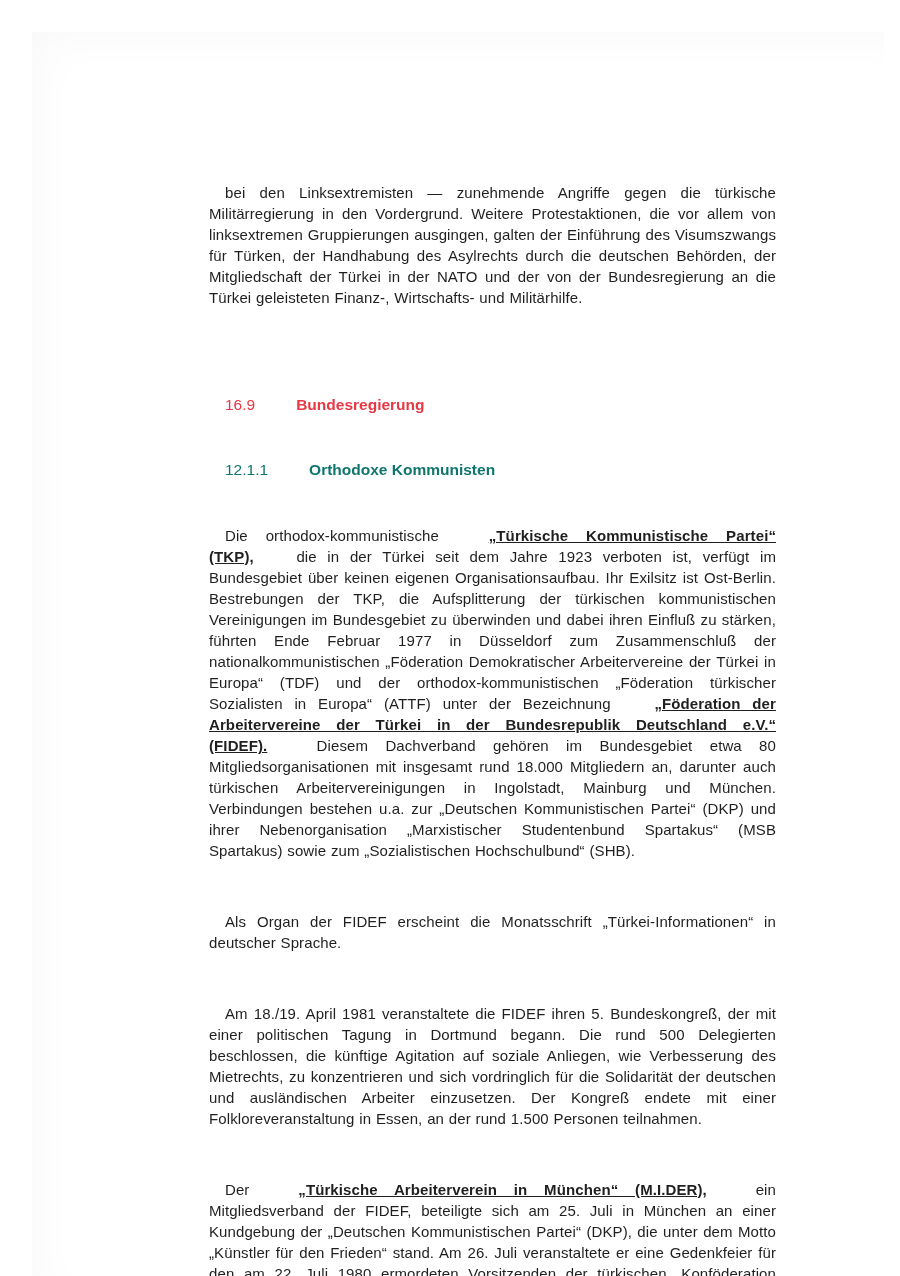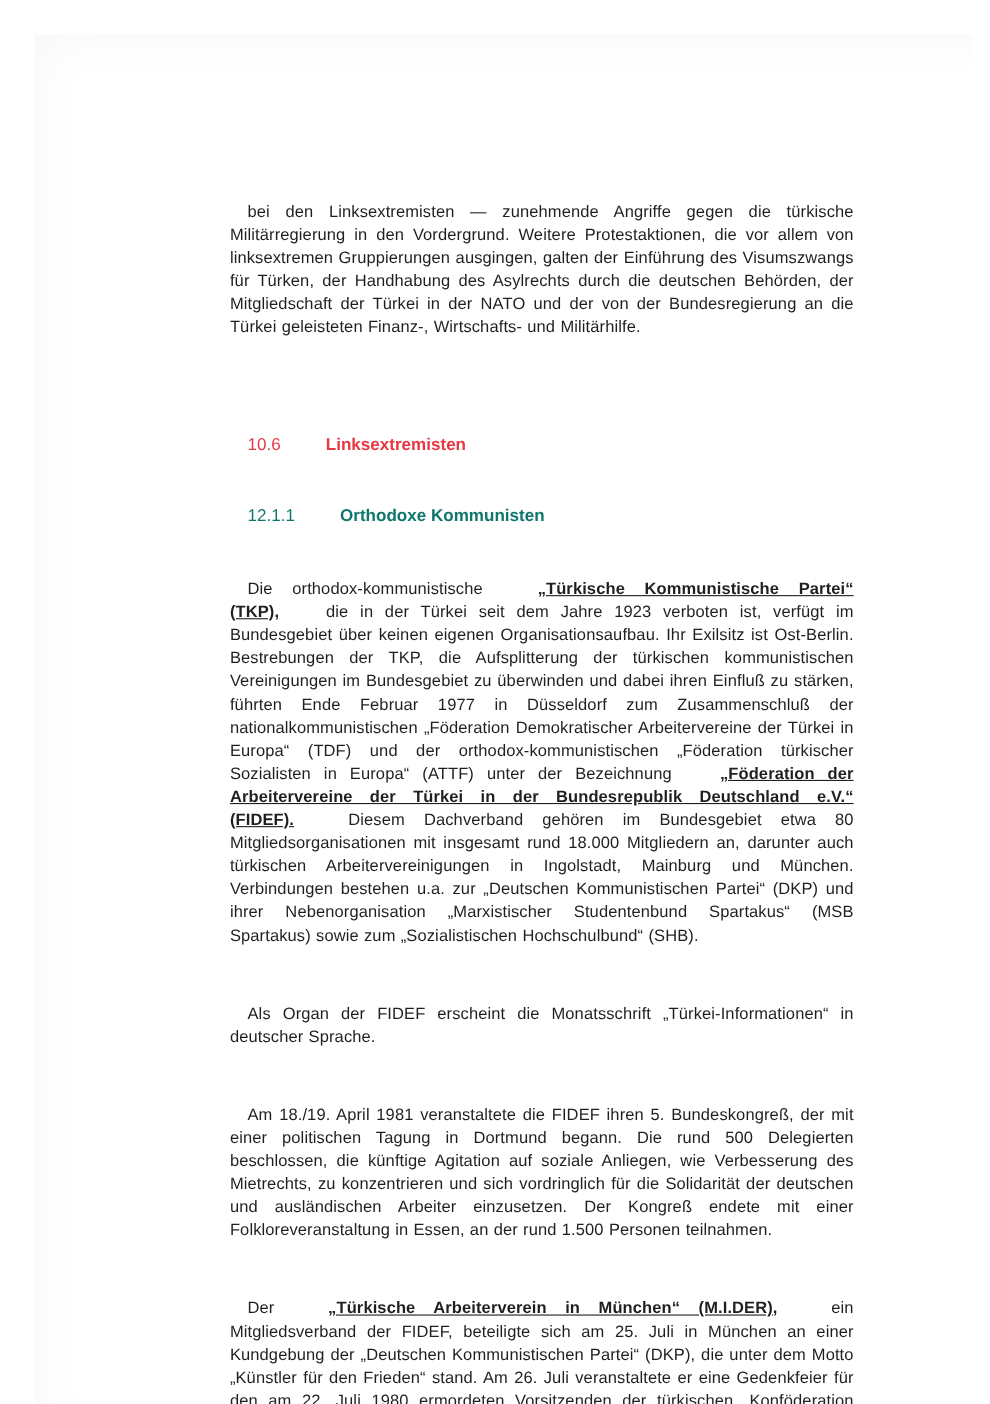--- a/index.html
+++ b/index.html
@@ -53,21 +53,21 @@
 </style>
 </head>
 <body>
 
 <div class="page">
   <div class="content">
 
     <p class="para"><span>bei den Linksextremisten — zunehmende Angriffe gegen die türkische Militärregierung in den Vordergrund. Weitere Protestaktionen, die vor allem von linksextremen Gruppierungen ausgingen, galten der Einführung des Visumszwangs für Türken, der Handhabung des Asylrechts durch die deutschen Behörden, der Mitgliedschaft der Türkei in der NATO und der von der Bundesregierung an die Türkei geleisteten Finanz-, Wirtschafts- und Militärhilfe.</span></p>
 
     <h2 class="section-heading accent" style="color: rgb(231, 56, 67);">
-      <span class="h-num">10.6</span><span class="h-title">Linksextremisten</span>
+      <span class="h-num">16.9</span><span class="h-title">Bundesregierung</span>
     </h2>
 
     <h3 class="sub-heading accent" style="color: #0f766e;">
       <span class="h-num">12.1.1</span><span class="h-title">Orthodoxe Kommunisten</span>
     </h3>
 
     <p class="para"><span>Die orthodox-kommunistische </span><span class="bold">„Türkische Kommunistische Partei“ (TKP),</span><span> die in der Türkei seit dem Jahre 1923 verboten ist, verfügt im Bundesgebiet über keinen eigenen Organisationsaufbau. Ihr Exilsitz ist Ost-Berlin. Bestrebungen der TKP, die Aufsplitterung der türkischen kommunistischen Vereinigungen im Bundesgebiet zu überwinden und dabei ihren Einfluß zu stärken, führten Ende Februar 1977 in Düsseldorf zum Zusammenschluß der nationalkommunistischen „Föderation Demokratischer Arbeitervereine der Türkei in Europa“ (TDF) und der orthodox-kommunistischen „Föderation türkischer Sozialisten in Europa“ (ATTF) unter der Bezeichnung </span><span class="bold">„Föderation der Arbeitervereine der Türkei in der Bundesrepublik Deutschland e.V.“ (FIDEF).</span><span> Diesem Dachverband gehören im Bundesgebiet etwa 80 Mitgliedsorganisationen mit insgesamt rund 18.000 Mitgliedern an, darunter auch türkischen Arbeitervereinigungen in Ingolstadt, Mainburg und München. Verbindungen bestehen u.a. zur „Deutschen Kommunistischen Partei“ (DKP) und ihrer Nebenorganisation „Marxistischer Studentenbund Spartakus“ (MSB Spartakus) sowie zum „Sozialistischen Hochschulbund“ (SHB).</span></p>
 
     <p class="para gap"><span>Als Organ der FIDEF erscheint die Monatsschrift „Türkei-Informationen“ in deutscher Sprache.</span></p>
 

